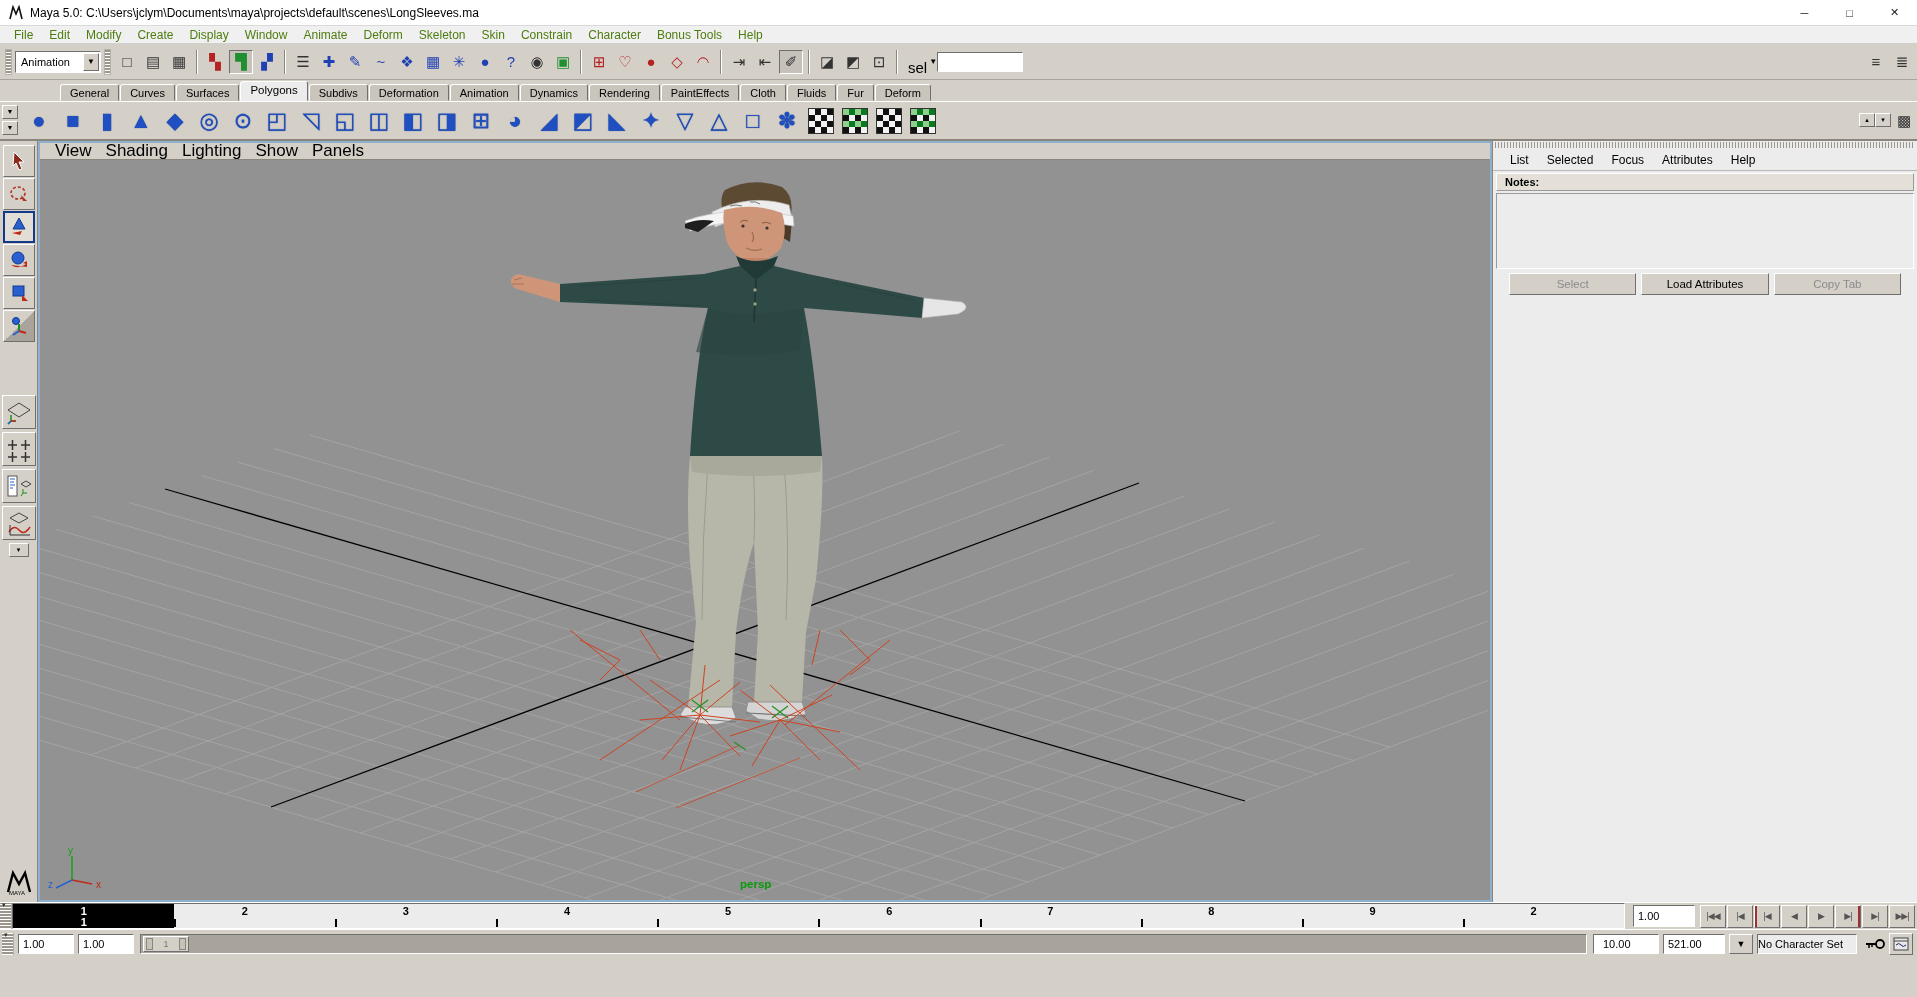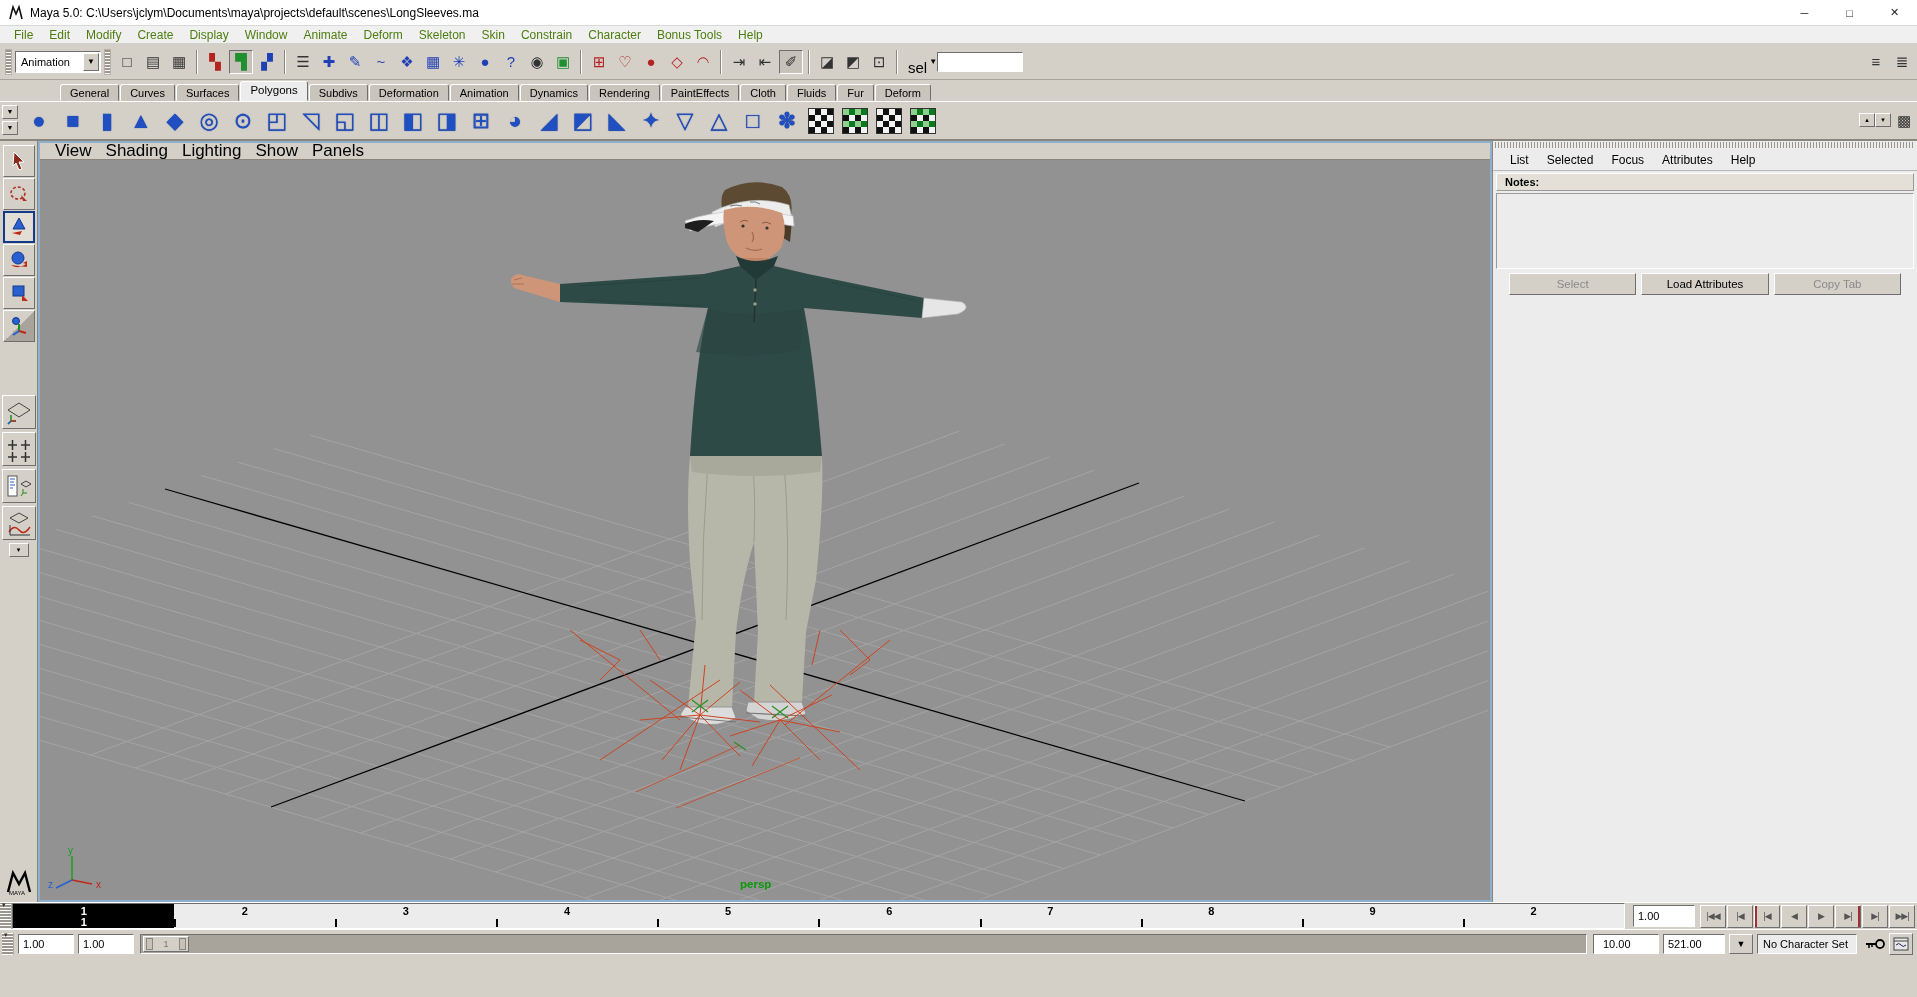--- a/index.html
+++ b/index.html
@@ -104,21 +104,21 @@
   .pb.redbar { box-shadow:inset 3px 0 0 -1px #a03030; }
   .pb.redbar-r { box-shadow:inset -3px 0 0 -1px #a03030; }
 
   
   .rangerow { height:30px; display:flex; align-items:center; background:#d4d0c8; border-top:1px solid #fff; padding:2px 2px 4px; }
   .rfield { height:20px; font-size:11px; display:flex; align-items:center; padding-left:4px; margin-right:4px; }
   .rtrack { flex:1; height:20px; margin:0 6px 0 2px; background:#a8a49c; border:1px solid; border-color:#6f6f6f #fff #fff #6f6f6f; position:relative; }
   .rwidget { position:absolute; left:2px; top:1px; bottom:1px; width:46px; background:#d4d0c8; border:1px solid; border-color:#fff #6f6f6f #6f6f6f #fff; display:flex; align-items:center; justify-content:space-between; font-size:9px; color:#777; padding:0 2px; }
   .rhandle { width:7px; height:12px; background:#c6c2ba; border:1px solid #8a867e; }
   .dropbtn { width:24px; height:20px; display:flex; align-items:center; justify-content:center; background:#d4d0c8; border:1px solid; border-color:#fff #6f6f6f #6f6f6f #fff; font-size:9px; margin-right:4px; }
-  .charset { width:100px; height:20px; font-size:11px; display:flex; align-items:center; padding-left:5px; background:#ececec; border:1px solid; border-color:#6f6f6f #fff #fff #6f6f6f; margin-right:6px; white-space:nowrap; }
+  .charset { width:100px; height:20px; font-size:11px; display:flex; align-items:center; background:#ececec; border:1px solid; border-color:#6f6f6f #fff #fff #6f6f6f; margin-right:6px; white-space:nowrap; }
   .keybtn,.prefsbtn { width:24px; height:22px; display:flex; align-items:center; justify-content:center; margin-right:2px; }
 </style>
 </head>
 <body>
 
 <div class="app">
 
   <div class="titlebar">
     <svg class="appicon" viewBox="0 0 16 16">
         <path d="M2 14 L5 2 L8 9 L11 2 L14 14" fill="none" stroke="#111" stroke-width="1.6"></path>

